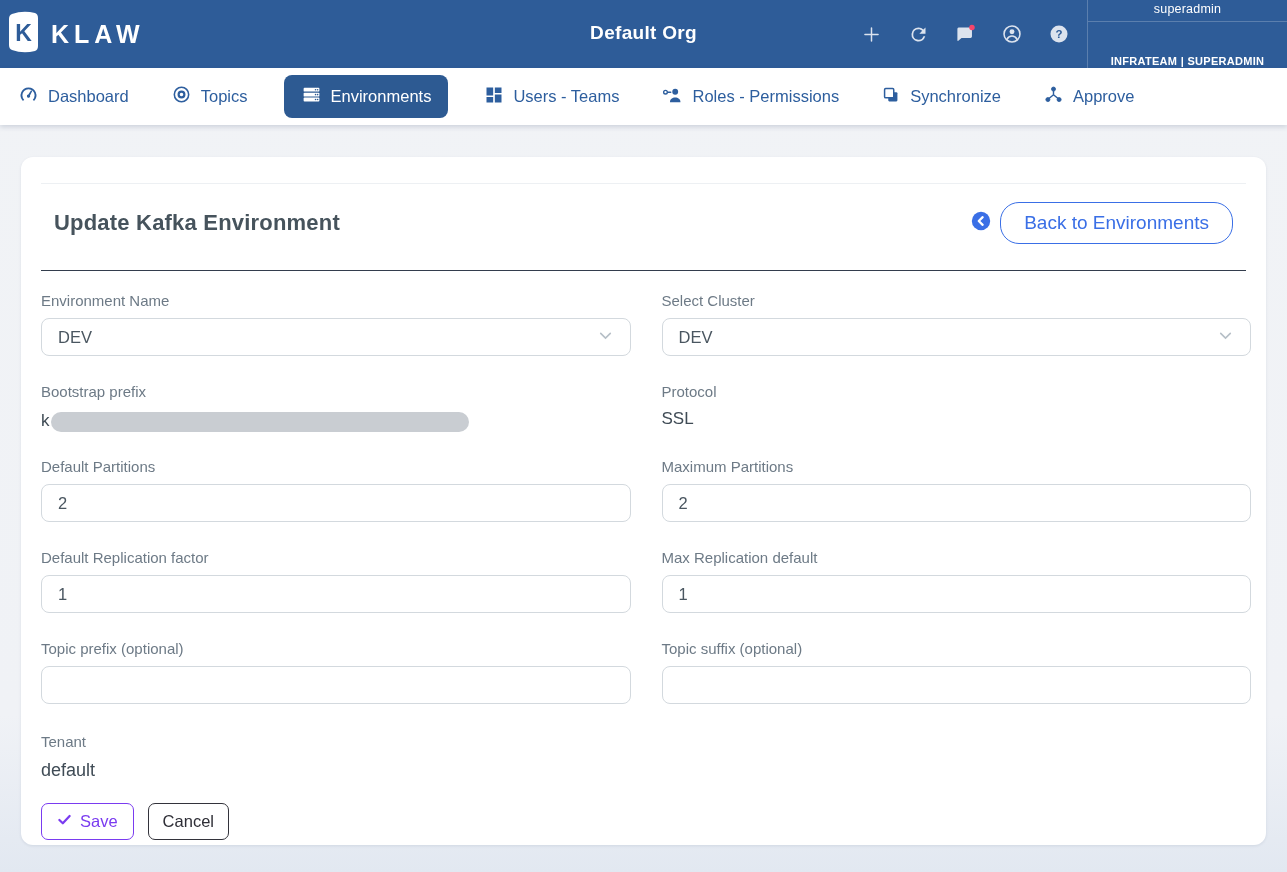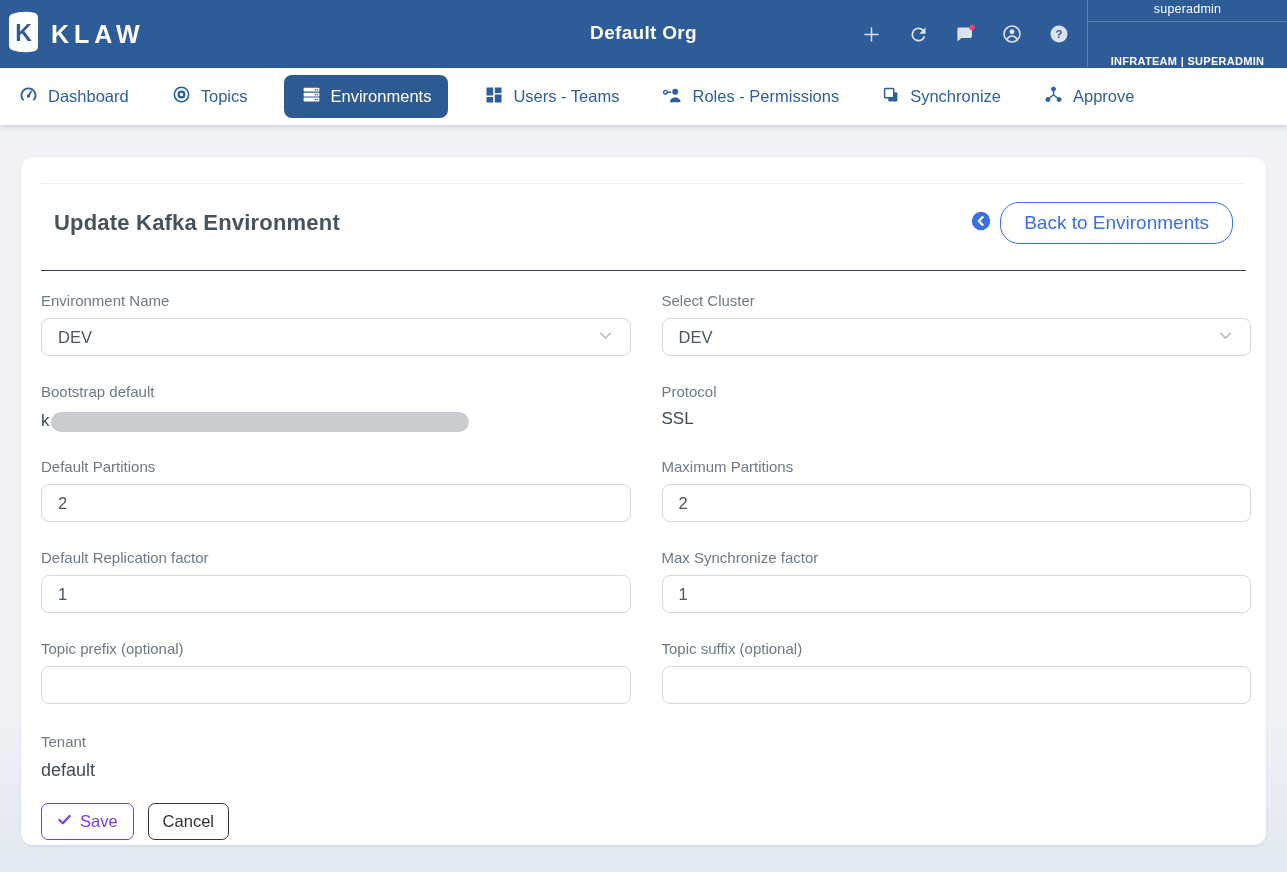--- a/index.html
+++ b/index.html
@@ -281,21 +281,21 @@
           <span>DEV</span>
           <span>
             <svg width="17" height="17" viewBox="0 0 16 16">
                 <path d="M3.5 6 8 10.5 12.5 6" stroke="#b6bfc7" stroke-width="1.5" fill="none" stroke-linecap="round"></path>
               </svg>
           </span>
         </div>
       </div>
 
       <div class="field" style="margin-bottom:25px;">
-        <div class="flabel">Bootstrap default</div>
+        <div class="flabel">Bootstrap prefix</div>
         <div class="redact-line">
           <span class="value-text">k</span>
           <span class="redact-bar"></span>
         </div>
       </div>
 
       <div class="field" style="margin-bottom:25px;">
         <div class="flabel">Protocol</div>
         <div class="value-text">SSL</div>
       </div>
@@ -309,21 +309,21 @@
         <div class="flabel">Maximum Partitions</div>
         <input class="tinput" value="2" style="">
       </div>
 
       <div class="field">
         <div class="flabel">Default Replication factor</div>
         <input class="tinput" value="1" style="">
       </div>
 
       <div class="field">
-        <div class="flabel">Max Synchronize factor</div>
+        <div class="flabel">Max Replication default</div>
         <input class="tinput" value="1" style="">
       </div>
 
       <div class="field">
         <div class="flabel">Topic prefix (optional)</div>
         <input class="tinput" value="" style="">
       </div>
 
       <div class="field">
         <div class="flabel">Topic suffix (optional)</div>

